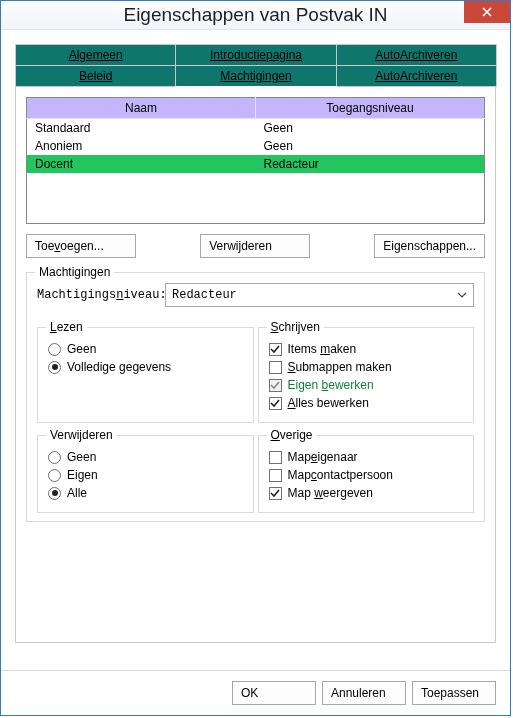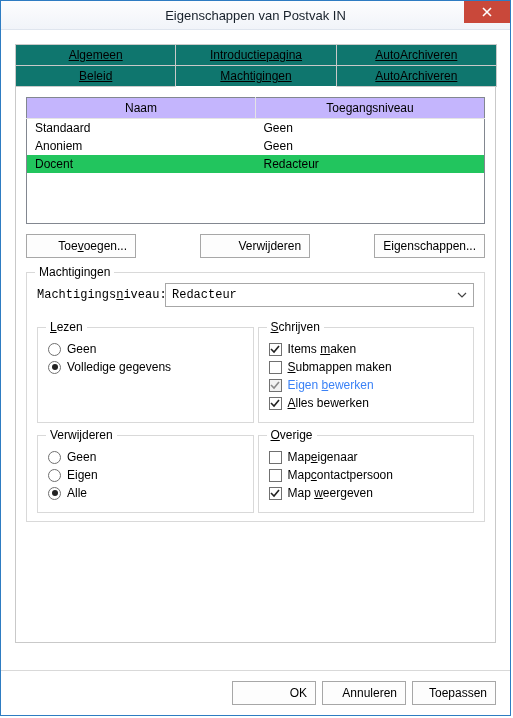--- a/index.html
+++ b/index.html
@@ -1,57 +1,57 @@
 <!DOCTYPE html>
 <html><head>
 <meta charset="utf-8">
 <style>
   html,body{margin:0;padding:0;font-family:"Segoe UI",Tahoma,sans-serif;font-size:12px;color:#000;}
   body{background:#fff;}
   .window{width:509px;height:714px;border:1px solid #2e7cc2;background:#fff;position:relative;display:flex;flex-direction:column;}
   .titlebar{height:28px;background:linear-gradient(#fdfdfe,#f1f4f9);border-bottom:1px solid #dfe5ee;display:flex;align-items:center;justify-content:center;position:relative;}
-  .titlebar .title{font-size:13px;color:#17202a;}
+  .titlebar .title{font-size:19px;color:#17202a;}
   .close-btn{position:absolute;right:0;top:0;width:46px;height:22px;background:#c9483a;color:#fff;display:flex;align-items:center;justify-content:center;cursor:default;}
   .close-btn svg{width:10px;height:10px;}
   .client{flex:1;padding:14px 14px 10px 14px;display:flex;flex-direction:column;}
   
   .tabs{position:relative;}
   .tabrow{display:flex;}
   .tab{flex:1;border:1px solid #c9c9c9;background:#0f766e;text-align:center;padding:3px 0;margin-right:-1px;position:relative;text-decoration:underline;}
   .tabrow2{margin-top:-1px;}
   .tab.active{border-bottom:1px solid #fff;z-index:2;}
   .tabcontent{border:1px solid #c9c9c9;border-top:none;padding:10px 10px 14px 10px;height:556px;box-sizing:border-box;}
   
   table.perm{width:100%;border:1px solid #828790;border-collapse:collapse;background:#fff;}
   table.perm th{font-weight:400;text-align:center;padding:3px 8px;border-bottom:1px solid #e4e4e4;border-right:1px solid #e4e4e4;background:#c4b5fd;}
   table.perm th:last-child{border-right:none;}
   table.perm td{padding:2px 8px;}
   tr.selected td{background:#22c55e;}
   .tblspace td{height:46px;}
   
   .btnrow{display:flex;justify-content:space-between;margin-top:10px;}
-  .btn{min-width:110px;height:24px;border:1px solid #a7a7a7;background:#fdfdfd;display:flex;align-items:center;justify-content:flex-end;padding:0 8px;box-sizing:border-box;}
+  .btn{min-width:110px;height:24px;border:1px solid #a7a7a7;background:#fdfdfd;display:flex;align-items:center;justify-content:flex-start;padding:0 8px;box-sizing:border-box;}
   
   .group{border:1px solid #d9d9d9;padding:10px 10px 8px 10px;position:relative;margin-top:14px;}
   .group>.legend{position:absolute;top:-8px;left:8px;background:#fff;padding:0 4px;}
   .row{display:flex;align-items:center;margin-bottom:20px;font-family:Liberation Mono, monospace;}
   .label-col{width:128px;}
   .select{flex:1;height:22px;border:1px solid #a7a7a7;background:#fff;display:flex;align-items:center;justify-content:space-between;padding:0 6px;}
   .select svg{width:10px;height:10px;}
   .twocol{display:flex;gap:4px;}
   .subgroup{flex:1;border:1px solid #d9d9d9;padding:10px 10px 8px 10px;position:relative;}
   .subgroup>.legend{position:absolute;top:-8px;left:8px;background:#fff;padding:0 4px;}
   .opt{display:flex;align-items:center;margin:4px 0;}
   .radio,.check{width:13px;height:13px;border:1px solid #707070;margin-right:6px;box-sizing:border-box;display:inline-flex;align-items:center;justify-content:center;background:#fff;}
   .radio{border-radius:50%;}
   .radio.sel::after{content:"";width:6px;height:6px;background:#222;border-radius:50%;}
   .check.sel{color:#1a1a1a;}
   .check.sel svg{width:10px;height:10px;}
   .check.disabled{background:#f2f2f2;}
-  .opt.disabled{color:#3b82f6;}
+  .opt.disabled{color:#15803d;}
   .u{text-decoration:underline;}
   
   .footer{border-top:1px solid #d9d9d9;padding:10px 14px;display:flex;justify-content:flex-end;gap:6px;}
   .footer .btn{min-width:84px;}
 </style>
 </head>
 <body>
 
 <div class="window">
   <div class="titlebar">

